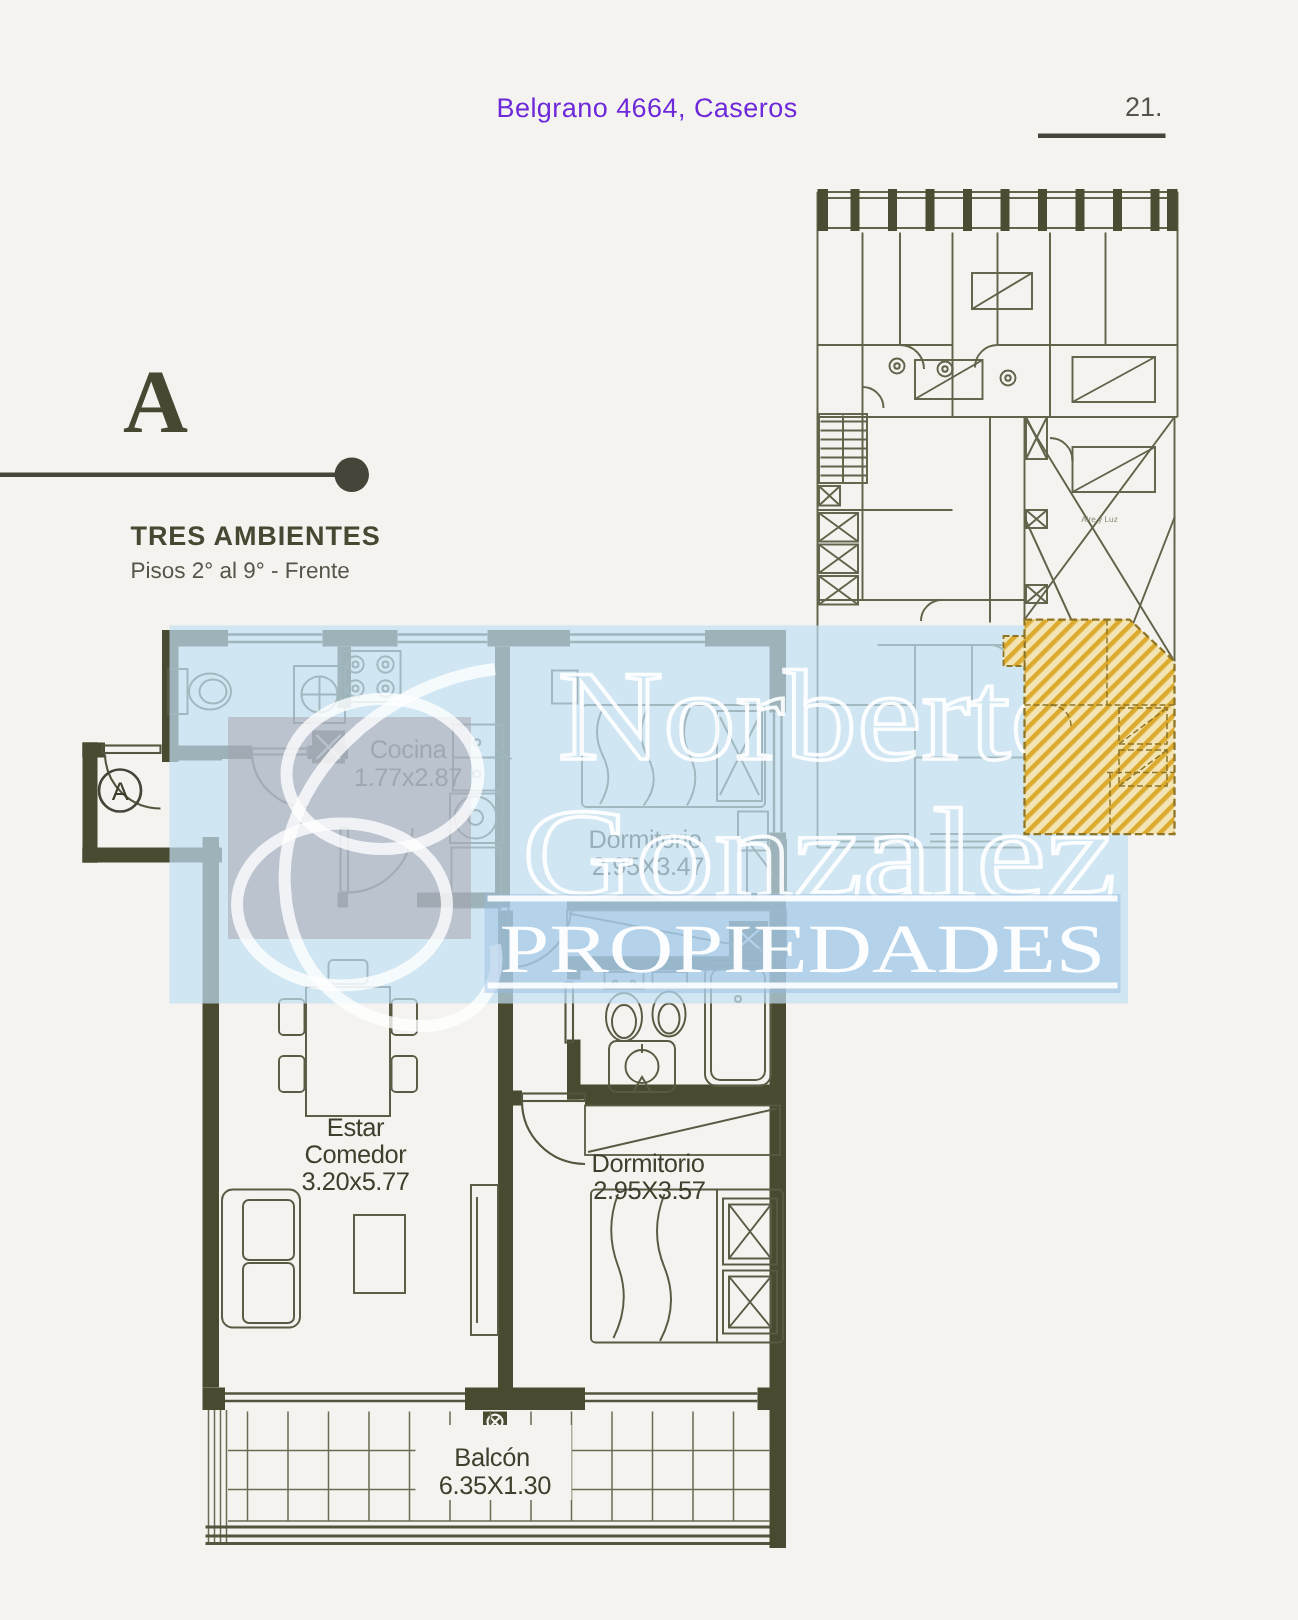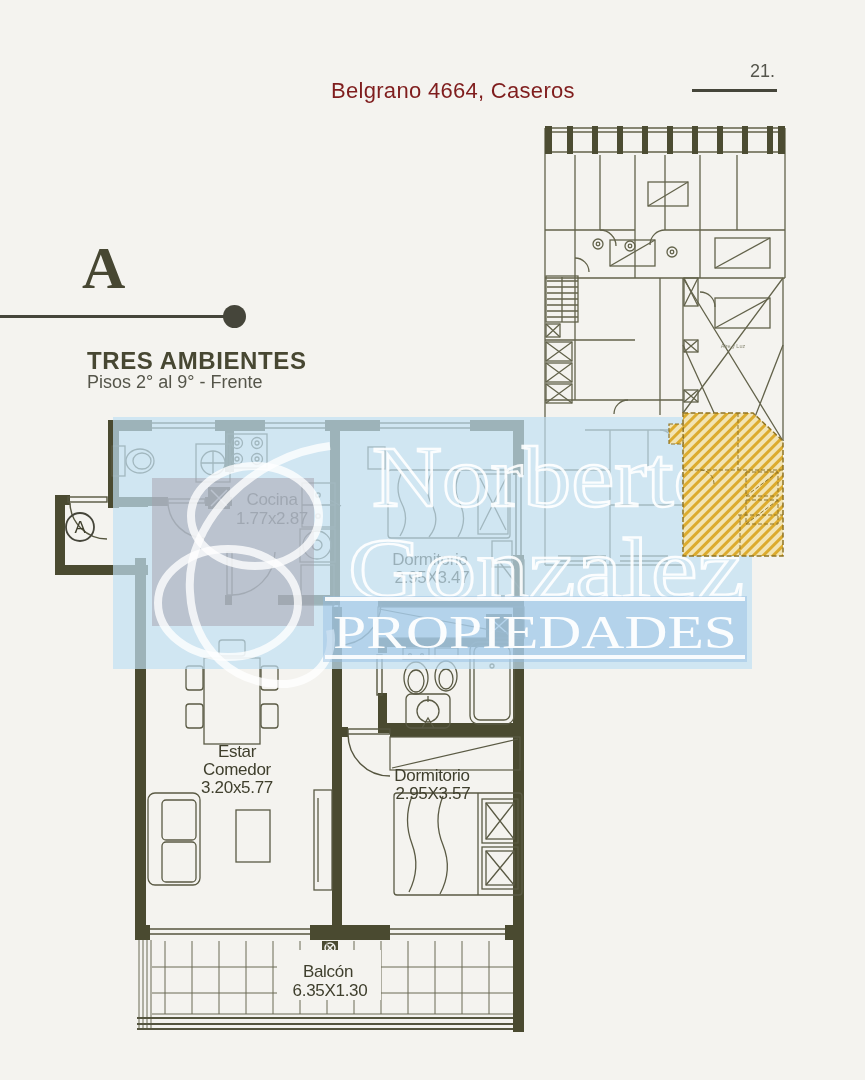--- a/index.html
+++ b/index.html
@@ -1,27 +1,27 @@
 <!DOCTYPE html>
 <html><head>
 <meta charset="utf-8">
 <style>
   html,body{margin:0;padding:0;}
   body{width:865px;height:1080px;position:relative;background:#f4f3ef;overflow:hidden;
        font-family:"Liberation Sans",sans-serif;}
   .abs{position:absolute;}
-  #header-address{left:331px;top:62px;font-size:22px;letter-spacing:.3px;color:#7f1d1d;margin-top:16px;}
+  #header-address{left:331px;top:62px;font-size:18px;letter-spacing:.3px;color:#6d28d9;}
   #page-number{left:750px;top:61px;font-size:18px;color:#55554c;}
   #page-underline{left:692px;top:89px;width:85px;height:2.5px;background:#45453a;}
   #unit-letter{left:82px;top:238px;font-family:"Liberation Serif",serif;font-weight:bold;
                font-size:60px;line-height:60px;color:#474732;}
   #leader-line{left:0;top:315px;width:226px;height:2.5px;background:#45453a;}
   #leader-dot{left:223px;top:305px;width:23px;height:23px;border-radius:50%;background:#45453a;}
-  #unit-title{left:87px;top:347px;font-size:24px;font-weight:bold;letter-spacing:.6px;color:#474732;}
-  #unit-subtitle{left:87px;top:372px;font-size:18px;color:#55554a;}
+  #unit-title{left:87px;top:347px;font-size:18px;font-weight:bold;letter-spacing:.6px;color:#474732;}
+  #unit-subtitle{left:87px;top:372px;font-size:15px;color:#55554a;}
   svg.layer{position:absolute;left:0;top:0;}
   .plan-label{font-family:"Liberation Sans",sans-serif;font-size:17px;fill:#3f3f2d;
               letter-spacing:-0.3px;text-anchor:middle;}
   .tiny-label{font-family:"Liberation Sans",sans-serif;font-size:5.5px;fill:#8a8a76;text-anchor:middle;}
   .wm-outline{font-family:"Liberation Serif",serif;fill:none;stroke:rgba(255,255,255,0.9);
               stroke-width:2.4px;}
   .wm-solid{font-family:"Liberation Serif",serif;fill:rgba(255,255,255,0.95);}
 </style>
 </head>
 <body>

